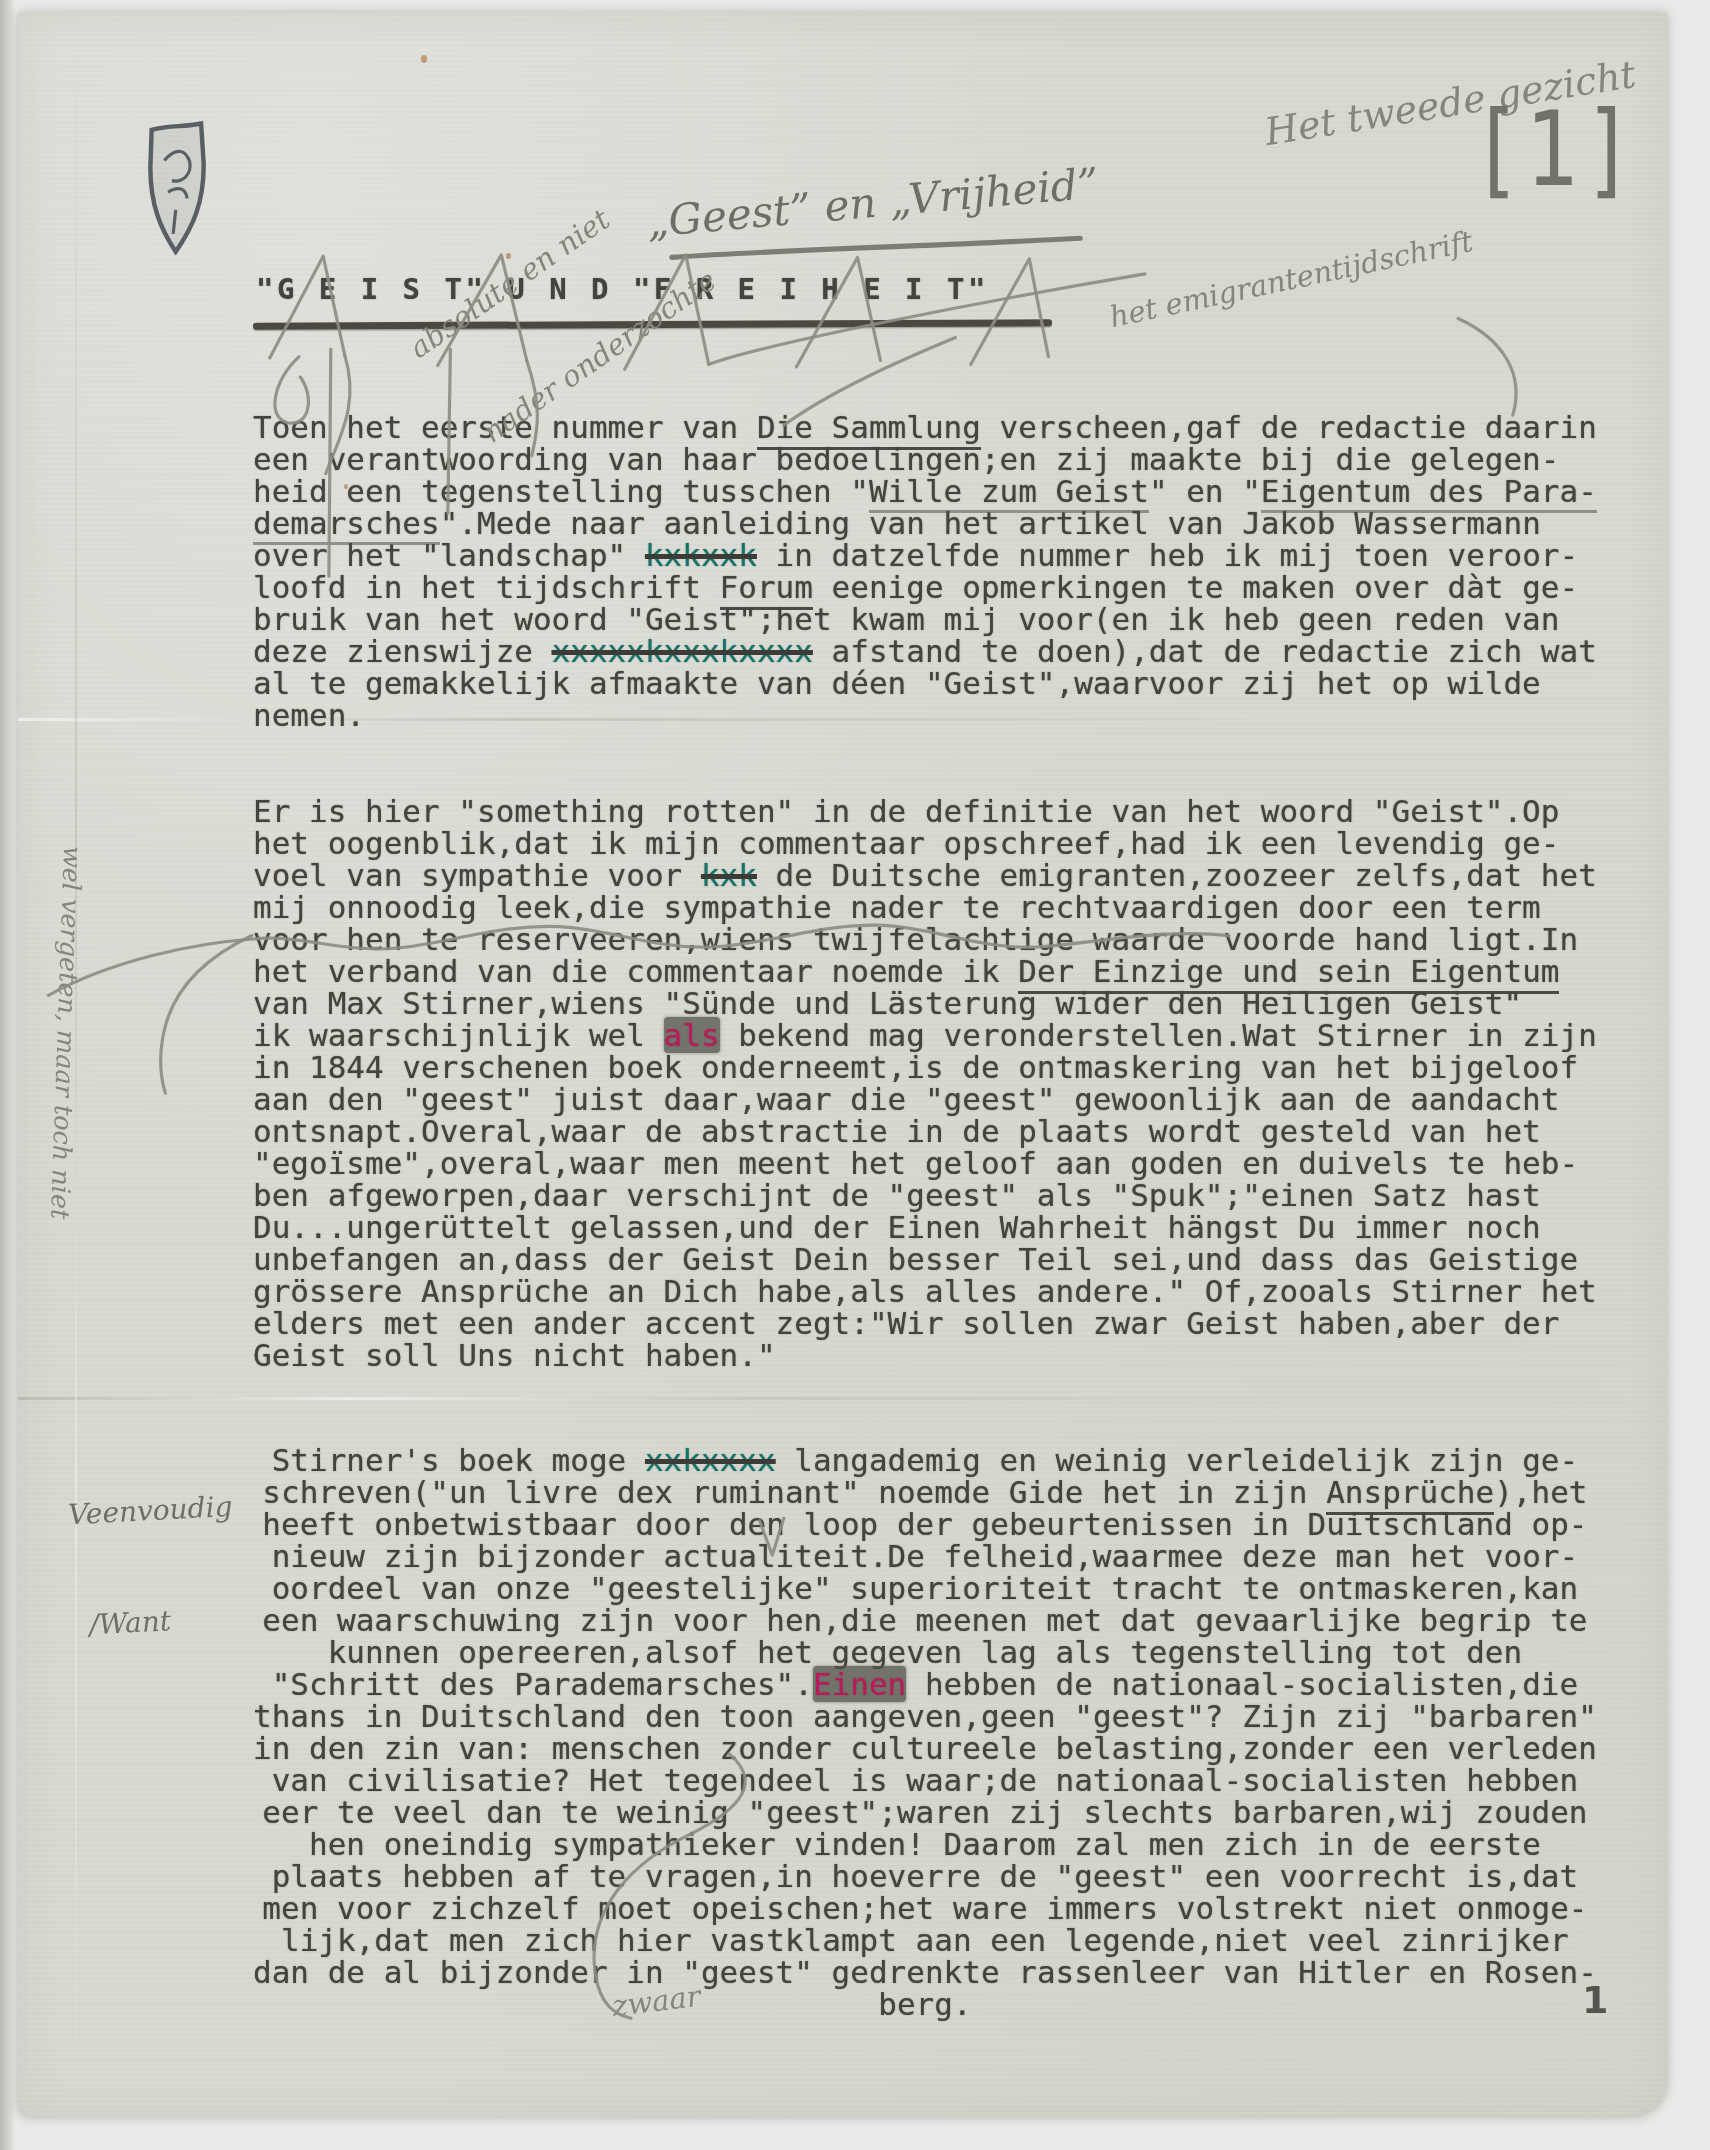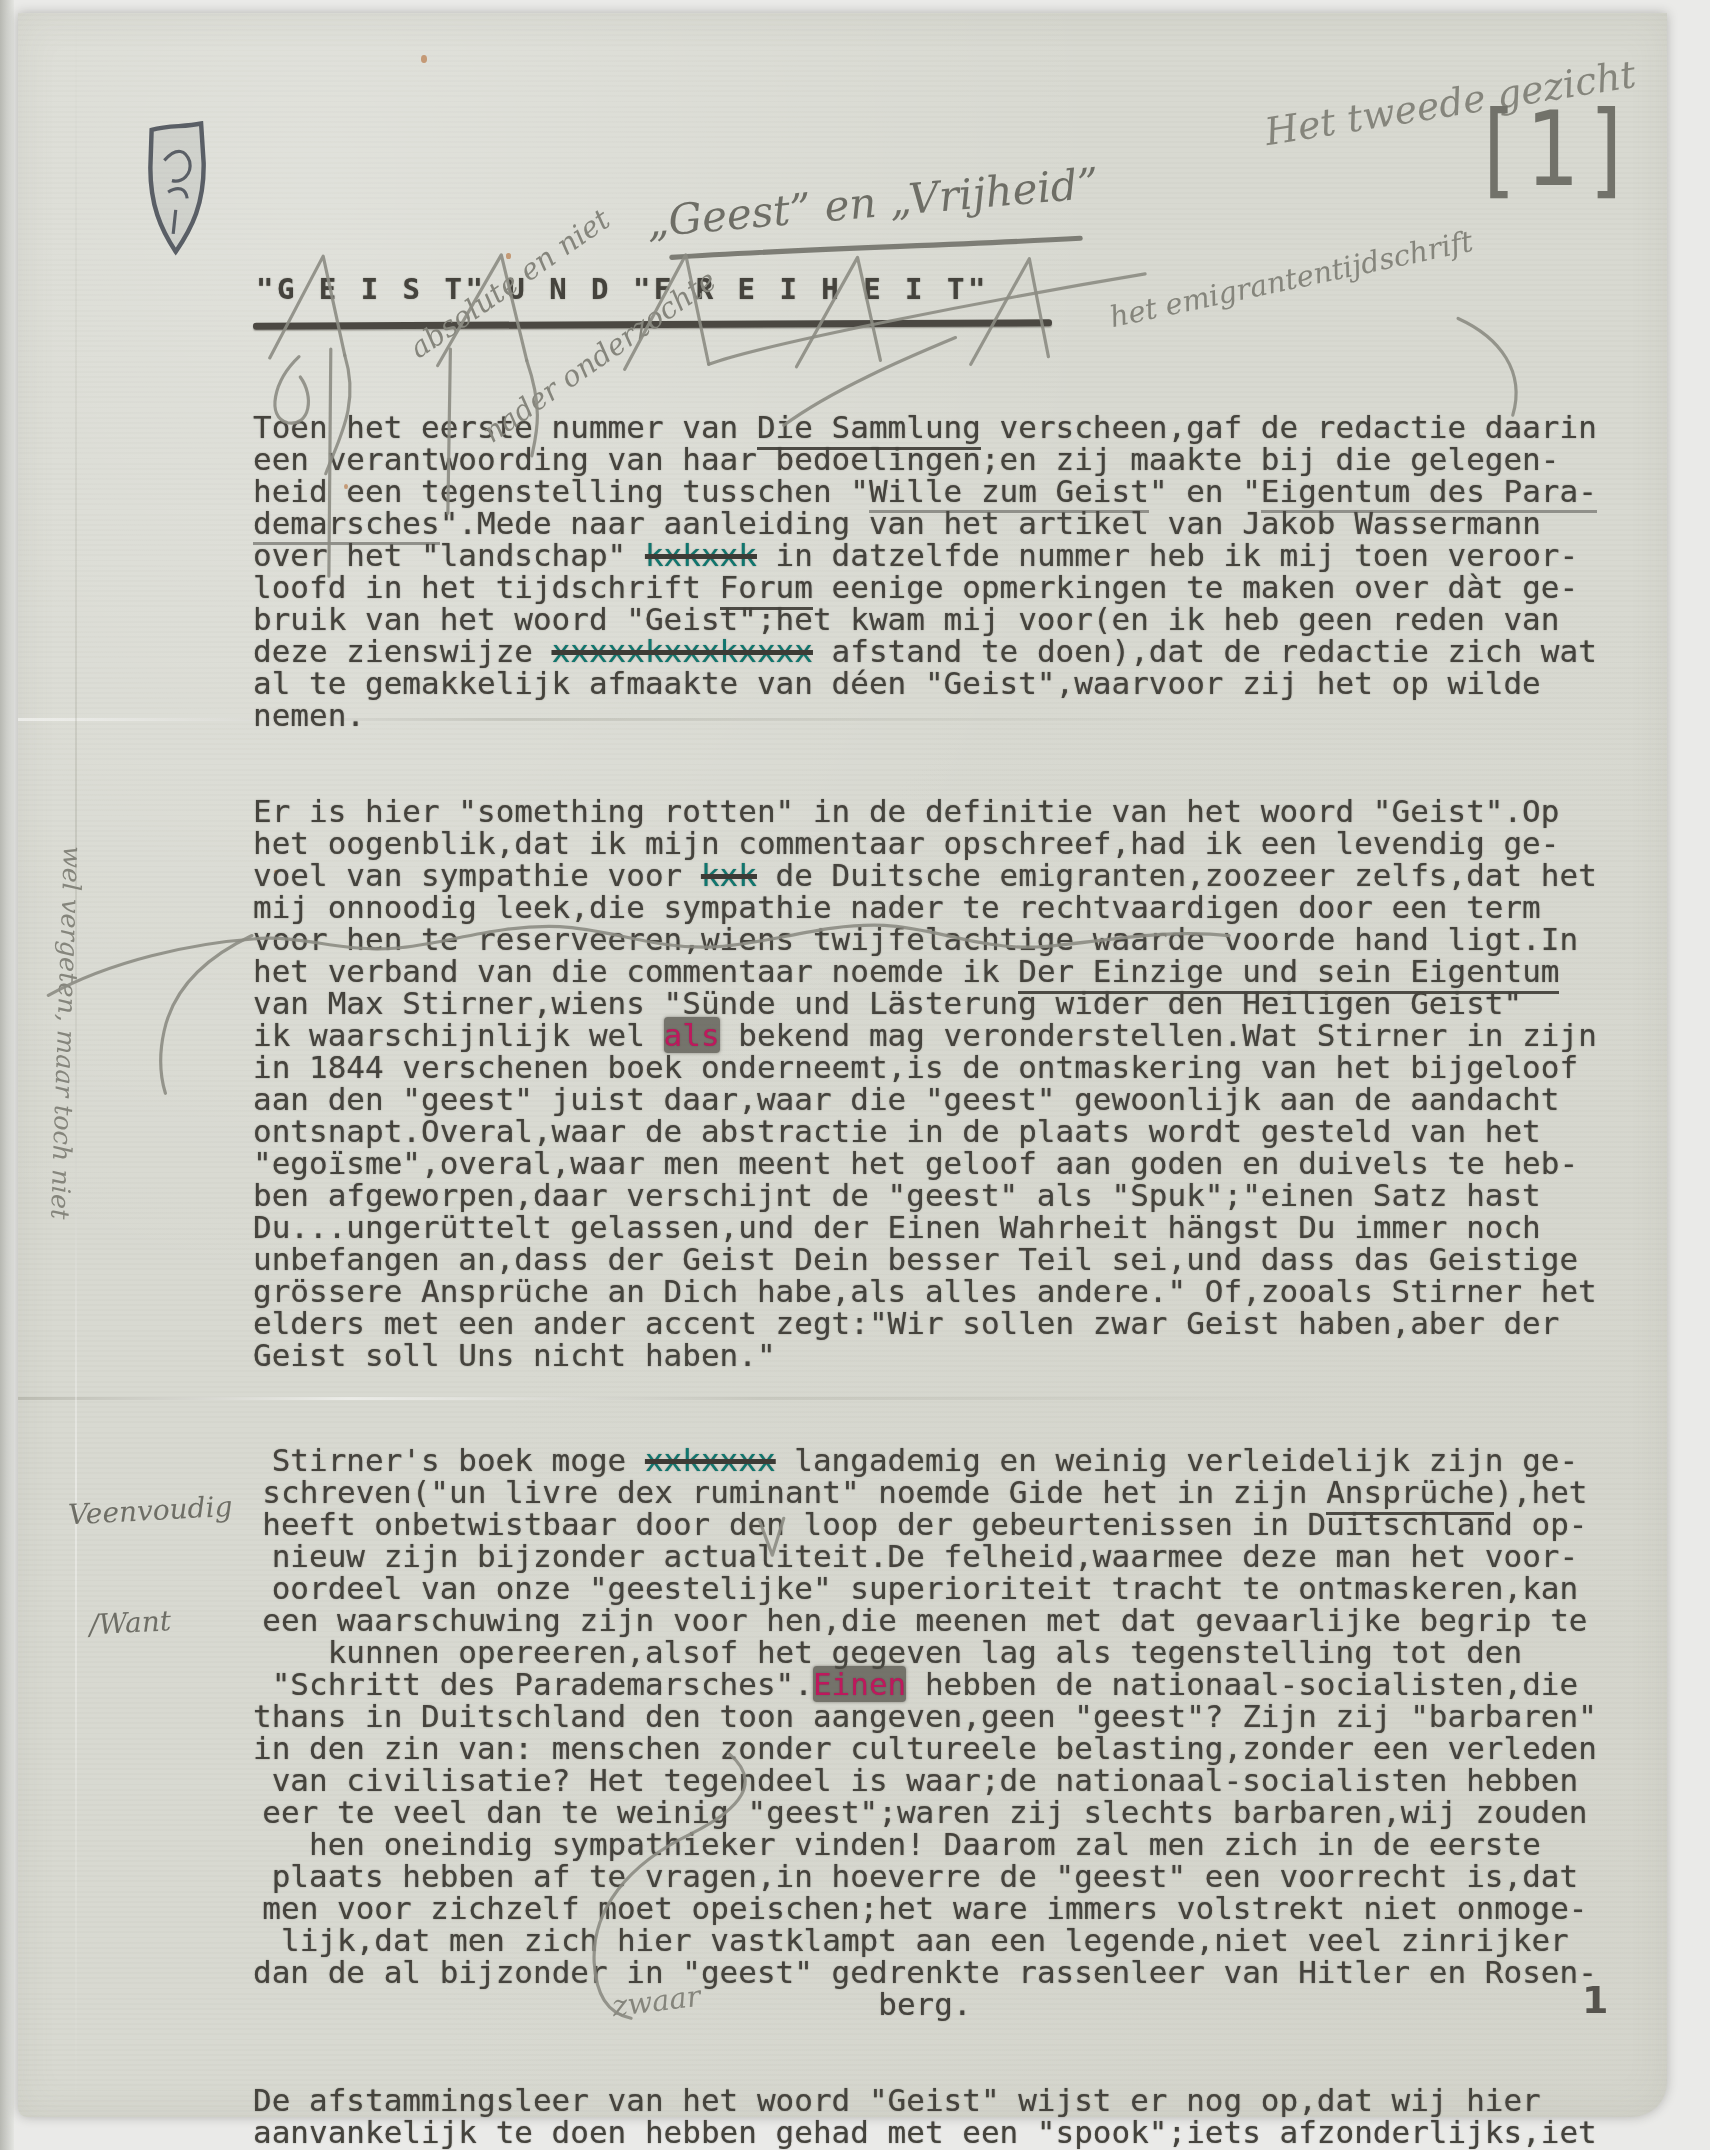--- a/index.html
+++ b/index.html
@@ -126,22 +126,20 @@
 thans in Duitschland den toon aangeven,geen "geest"? Zijn zij "barbaren"
 in den zin van: menschen zonder cultureele belasting,zonder een verleden
 van civilisatie? Het tegendeel is waar;de nationaal-socialisten hebben
 eer te veel dan te weinig "geest";waren zij slechts barbaren,wij zouden
 hen oneindig sympathieker vinden! Daarom zal men zich in de eerste
 plaats hebben af te vragen,in hoeverre de "geest" een voorrecht is,dat
 men voor zichzelf moet opeischen;het ware immers volstrekt niet onmoge-
 lijk,dat men zich hier vastklampt aan een legende,niet veel zinrijker
 dan de al bijzonder in "geest" gedrenkte rassenleer van Hitler en Rosen-
 berg.</div>
-    <div class="para">De afstammingsleer van het woord "Geist" wijst er nog op,dat wij hier
-aanvankelijk te doen hebben gehad met een "spook";iets afzonderlijks,iet</div>
   </div>
 
   <div class="hw note-diagonal">
     <div>absolute en niet</div>
     <div style="margin-left:11.5px">nader onderzochte</div>
   </div>
   <div class="hw dark note-title">„Geest” en „Vrijheid”</div>
   <div class="hw note-top-right">Het tweede gezicht</div>
   <div class="hw note-marker">[1]</div>
   <div class="hw note-emigrant">het emigrantentijdschrift</div>

